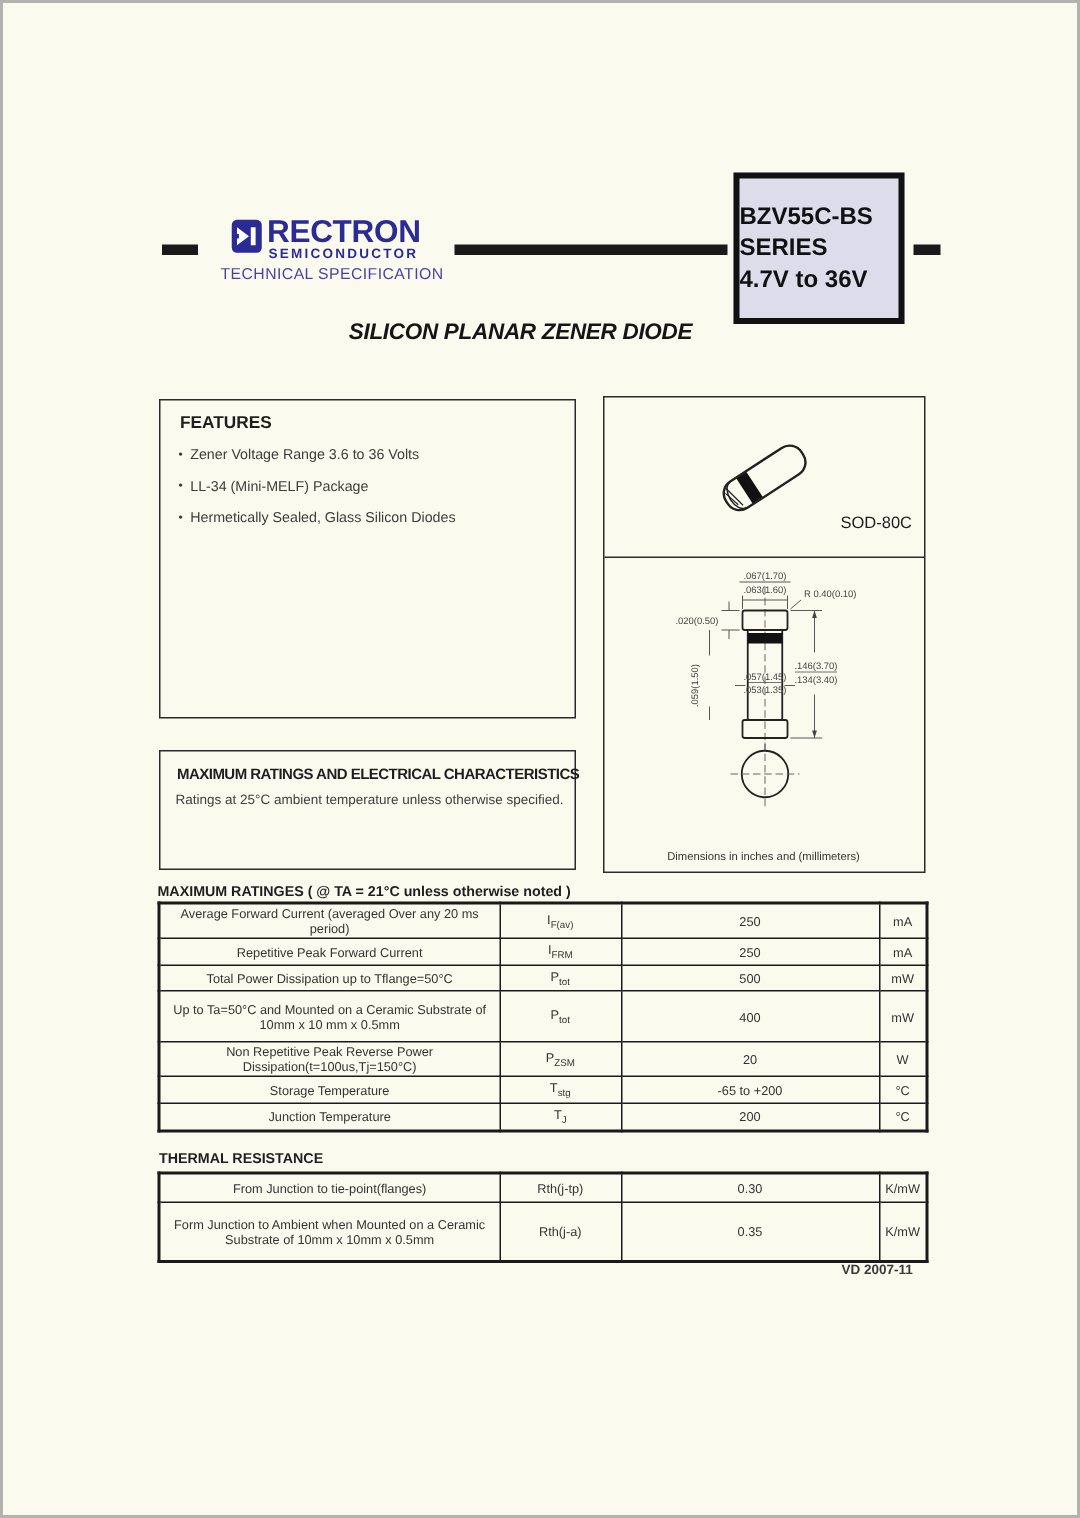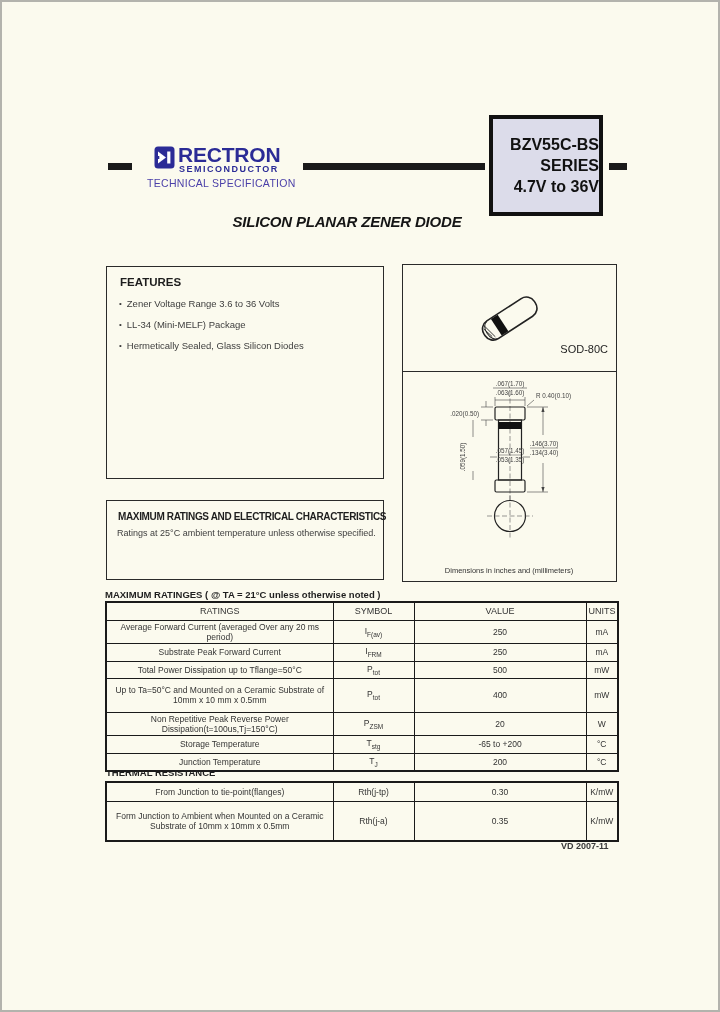--- a/index.html
+++ b/index.html
@@ -18,21 +18,21 @@
   .rule-left  { left:106px; top:161px; width:24px; }
   .rule-mid   { left:301px; top:161px; width:182px; }
   .rule-right { left:607px; top:161px; width:18px; }
   .logo-mark { left:152px; top:144px; width:21px; height:23px; }
   .brand     { left:176px; top:141px; font-size:21px; font-weight:bold; color:#2b2b96; letter-spacing:-0.2px; }
   .brand-sub { left:177px; top:162px; font-size:9px;  font-weight:bold; color:#2b2b96; letter-spacing:1.5px; }
   .brand-tag { left:145px; top:175px; font-size:10.5px; color:#4a3fa8; letter-spacing:0.3px; }
   .series-box {
     left:487px; top:113px; width:114px; height:101px;
     background:#dcdcea; border:4px solid #111;
-    display:flex; flex-direction:column; justify-content:center; align-items:flex-end;
+    display:flex; flex-direction:column; justify-content:center; align-items:flex-start;
     font-weight:bold; font-size:16px; line-height:21px; color:#111; text-align:center;
   }
   .doc-title { left:230px; top:211px; width:230px; text-align:center;
     font-size:15px; font-weight:bold; font-style:italic; color:#151515; letter-spacing:-0.2px; }
 
   
   .features-box { left:104px; top:264px; width:278px; height:213px; border:1.5px solid #2a2a2a; }
   .features-heading { padding:9px 0 0 13px; font-size:11.5px; font-weight:bold; color:#1e1e1e; }
   .feature-item { margin:10px 0 0 12px; font-size:9.5px; color:#3d3d3d; }
   .feature-item::before { content:"•"; font-size:8px; margin-right:5px; position:relative; top:-1px; }
@@ -177,34 +177,28 @@
   <div class="abs tbl-caption cap-max">MAXIMUM RATINGES ( @ TA = 21°C unless otherwise noted )</div>
 
   <table class="spec tbl-max">
     <colgroup>
         <col style="width:227px">
         <col style="width:81px">
         <col style="width:172px">
         <col style="width:32px">
       </colgroup>
     <tbody>
-        <tr style="height:18px">
-      <th>RATINGS</th>
-      <th>SYMBOL</th>
-      <th>VALUE</th>
-      <th>UNITS</th>
-    </tr>
     <tr style="height:20px">
       <td class="rating">Average Forward Current (averaged Over any 20 ms period)</td>
       <td class="sym"><span>I</span><sub>F(av)</sub></td>
       <td>250</td>
       <td>mA</td>
     </tr>
     <tr style="height:18px">
-      <td class="rating">Substrate Peak Forward Current</td>
+      <td class="rating">Repetitive Peak Forward Current</td>
       <td class="sym"><span>I</span><sub>FRM</sub></td>
       <td>250</td>
       <td>mA</td>
     </tr>
     <tr style="height:17px">
       <td class="rating">Total Power Dissipation up to Tflange=50°C</td>
       <td class="sym"><span>P</span><sub>tot</sub></td>
       <td>500</td>
       <td>mW</td>
     </tr>

